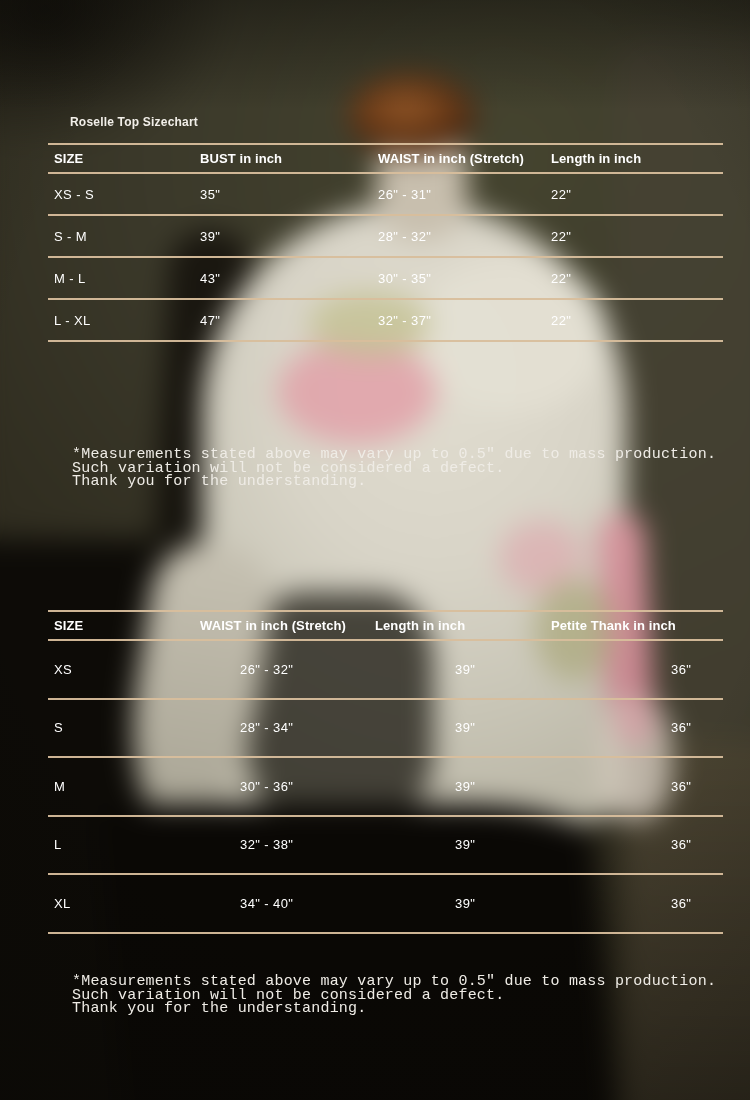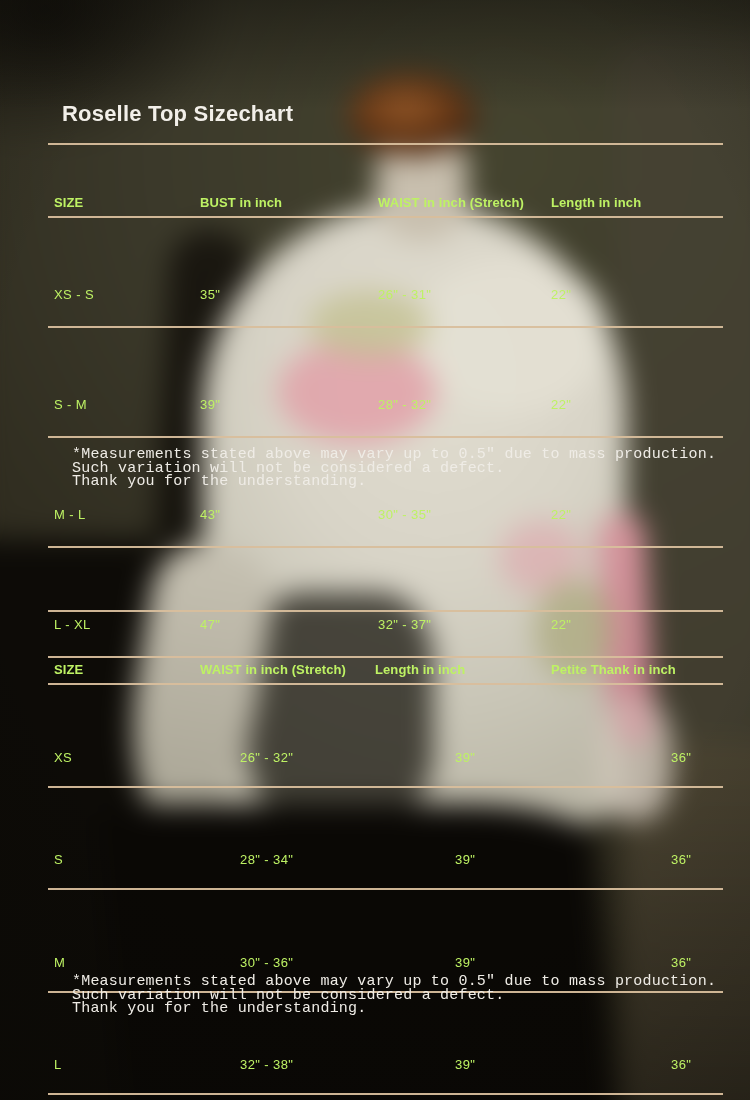--- a/index.html
+++ b/index.html
@@ -42,32 +42,32 @@
     background:linear-gradient(180deg,#d6959d,#c5838d); border-radius:22px; transform:rotate(-3deg); }
   .f-green2 { left:525px; top:578px; width:75px; height:95px; background:#a9a779; border-radius:50%; opacity:.7; }
   .f-flap { left:585px; top:690px; width:70px; height:115px; background:#cfc5b8; border-radius:40%; opacity:.85; }
   .f-pinkbits { left:604px; top:694px; width:34px; height:40px; background:#d397a0; border-radius:50%; opacity:.8; }
   .vignette { position:absolute; inset:0; pointer-events:none;
     background:
       linear-gradient(180deg, rgba(10,9,6,.45), rgba(10,9,6,0) 10%),
       radial-gradient(100% 85% at 52% 40%, rgba(8,7,4,0) 52%, rgba(8,7,4,.42) 100%); }
 
   
-  .title { position:absolute; left:54px; margin:8px; color:#f2efe9;
-    font-size:22px; font-weight:700; letter-spacing:.2px; line-height:20px; }
+  .title { position:absolute; left:54px; margin:16px; color:#f2efe9;
+    font-size:12px; font-weight:700; letter-spacing:.2px; line-height:20px; }
   .note { position:absolute; left:72px; color:#efece6; font-size:15px;
     line-height:13.6px; letter-spacing:.2px;font-family:Liberation Mono, monospace; }
   .sizetable { position:absolute; left:48px; width:675px;
     border-top:2px solid rgba(216,190,156,.95); box-sizing:border-box; }
   .row { display:grid; align-items:center; box-sizing:border-box;
-    border-bottom:2px solid rgba(216,190,156,.95); color:#bef264;margin-top:44px; }
+    border-bottom:2px solid rgba(216,190,156,.95); color:#ffffff; }
   .t1 .row { grid-template-columns:152px 178px 173px 1fr; }
   .t2 .row { grid-template-columns:152px 175px 176px 1fr; }
   .row.head { height:29px; }
-  .t1 .row.data { height:66px; }
+  .t1 .row.data { height:42px; }
   .t2 .row.data { height:58.5px;gap:40px; }
   .cell { font-size:13px; letter-spacing:.4px; white-space:nowrap; }
   .row.head .cell { font-weight:700; letter-spacing:.1px; }
   .cell:first-child { padding-left:6px; }
 </style>
 </head>
 <body>
 
 <div class="stage">
 

